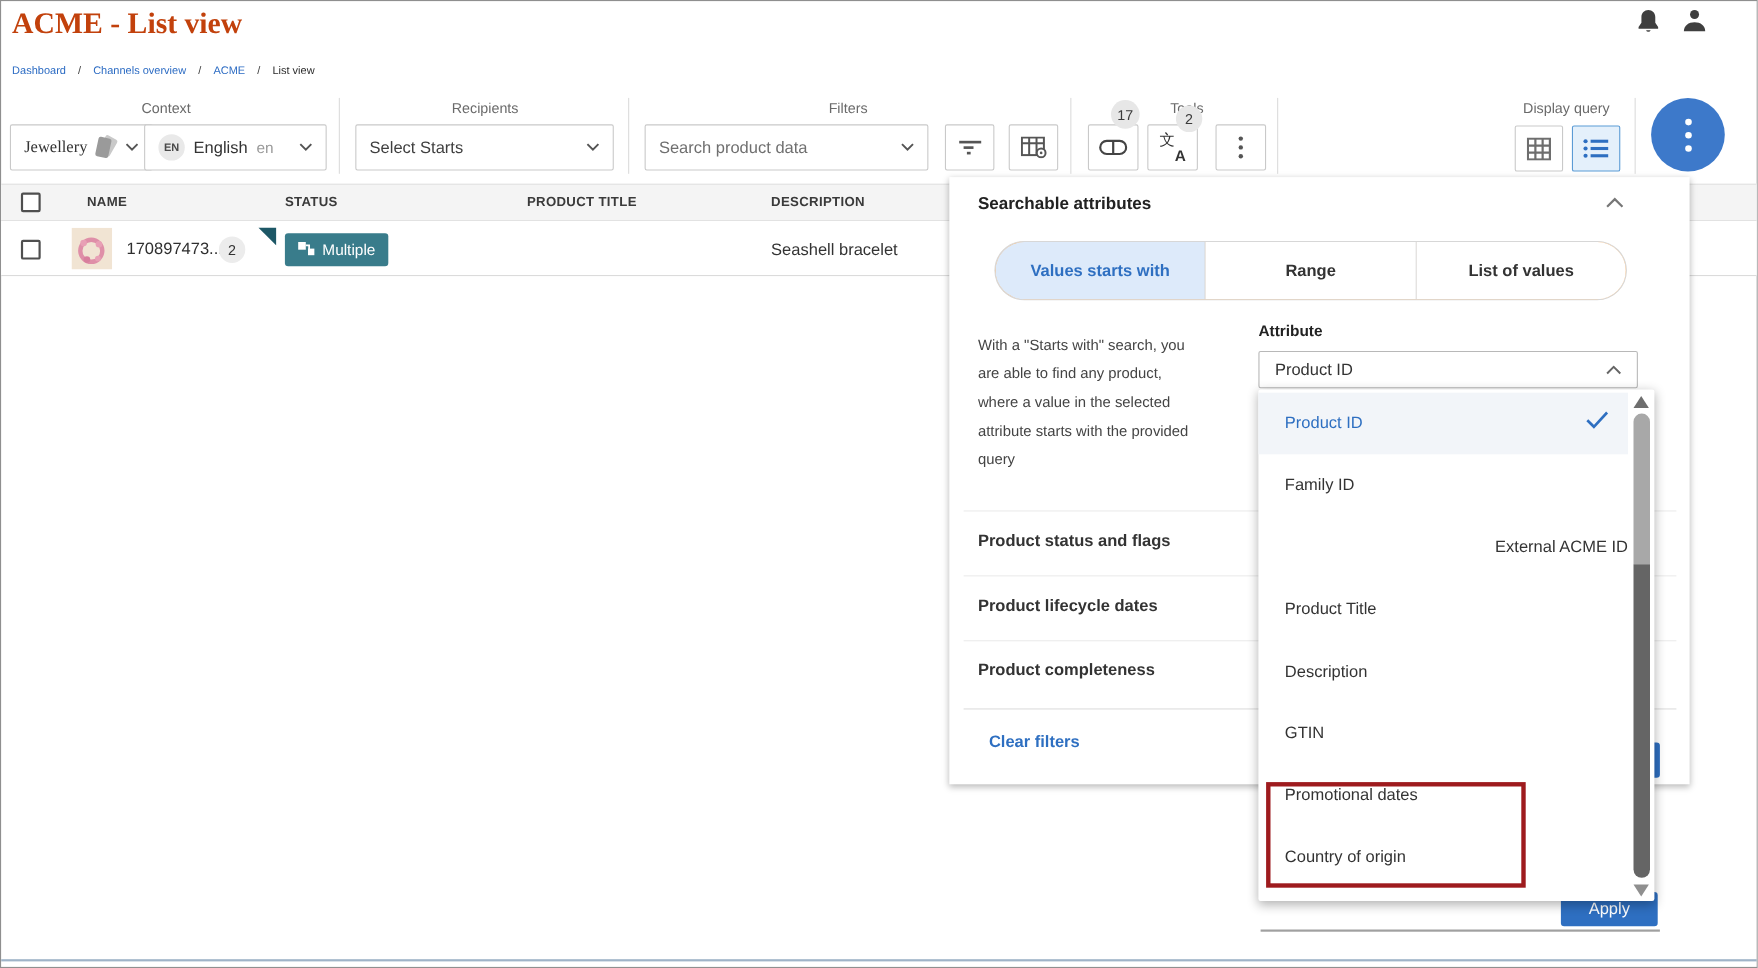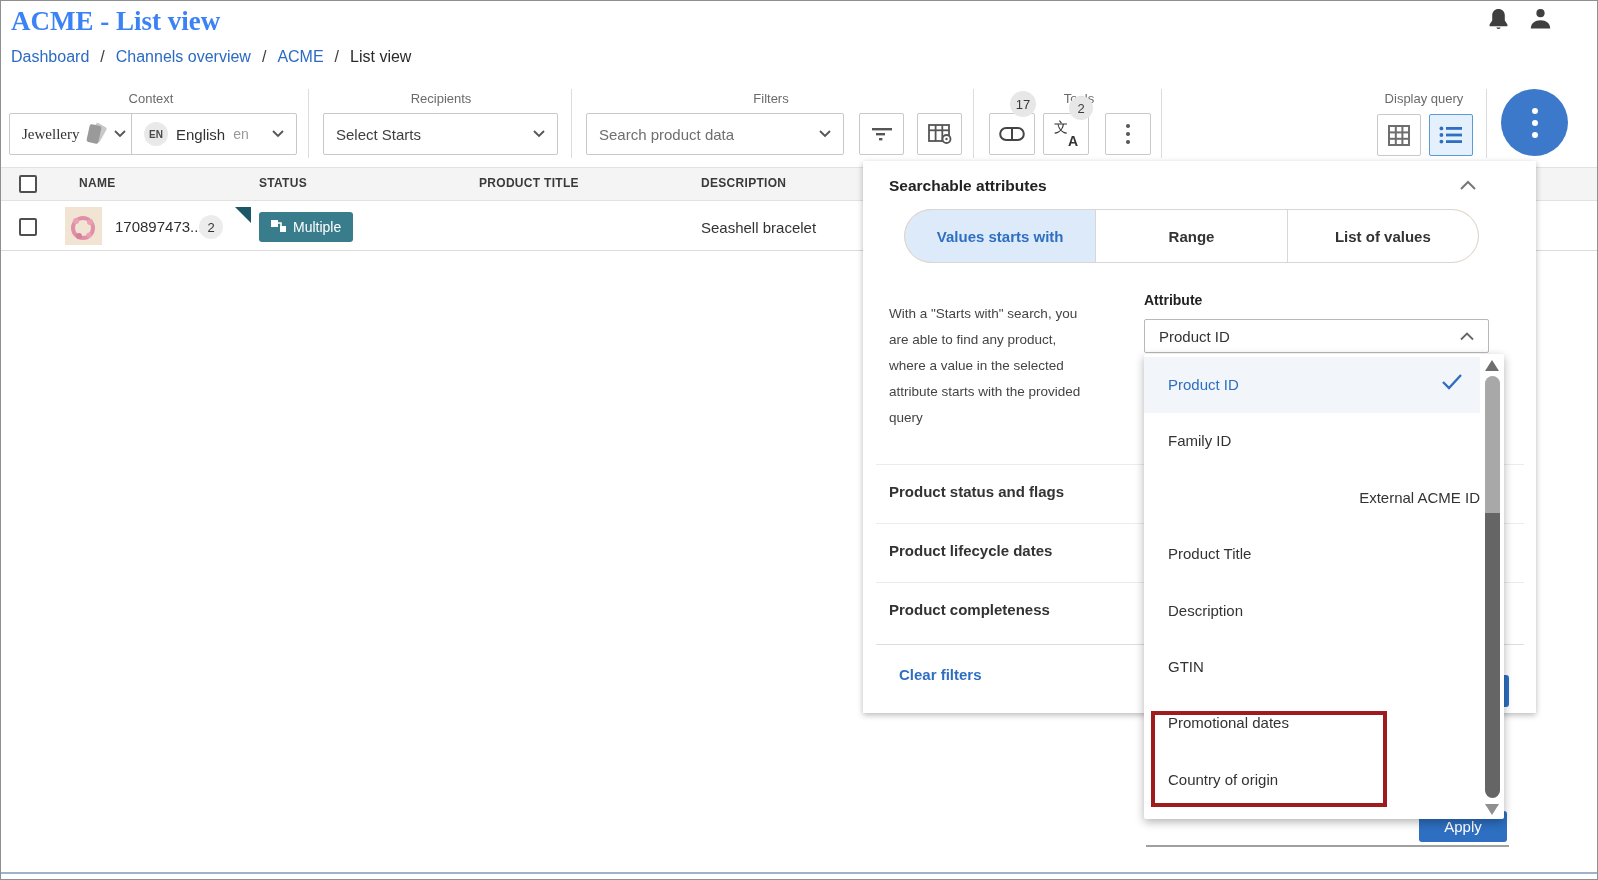--- a/index.html
+++ b/index.html
@@ -4,22 +4,22 @@
 <style>
   * { margin:0; padding:0; box-sizing:border-box; }
   html,body { background:#fff; }
   body { font-family:"Liberation Sans", sans-serif; }
   .screen { position:relative; width:1598px; height:880px; background:#fff;
             border:1px solid #8f8f8f; overflow:hidden; }
   .abs { position:absolute; }
 
   
   .page-title { left:10px; top:5px; font-family:"Liberation Serif", serif;
-                font-weight:bold; font-size:27px; color:#3b82f6; }
-  .breadcrumb { left:10px; top:47px; font-size:16px; color:#333; display:flex; align-items:center;text-align:right; }
+                font-weight:bold; font-size:27px; color:#c2410c; }
+  .breadcrumb { left:10px; top:58px; font-size:10px; color:#333; display:flex; align-items:center;text-align:right; }
   .breadcrumb a { color:#2b6bc3; text-decoration:none; cursor:pointer; }
   .bc-sep { color:#3c3c3c; margin:0 11px; }
   .bc-current { color:#2b2b2b; }
   .top-icon { color:#3f3f3f; }
 
   
   .sec-label { top:90px; font-size:13px; color:#6a6a6a; text-align:center; }
   .vdiv { top:88px; height:69px; width:1px; background:#dcdcdc; }
   .tbtn { position:absolute; top:112px; height:42px; border:1px solid #c9c9c9; border-radius:2px;
           background:#fff; display:flex; align-items:center; justify-content:center; cursor:pointer; }
@@ -54,21 +54,21 @@
   .corner-flag { left:234px; top:6px; width:0; height:0;
                  border-right:16px solid #1d5766; border-bottom:16px solid transparent; }
   .status-badge { left:258px; top:11px; height:30px; padding:0 12px; background:#397c8b; border-radius:3px;
                   color:#fff; font-size:14px; display:inline-flex; align-items:center; gap:7px; }
 
   
   .panel { left:862px; top:160px; width:673px; height:552px; background:#fff;
            box-shadow:0 2px 6px rgba(0,0,0,.28); z-index:3; }
   .panel-title { left:26px; top:16px; font-size:15.5px; font-weight:600; color:#222; }
   .collapse { left:596px; top:16px; width:24px; height:20px; cursor:pointer; }
-  .tabs { left:41px; top:48px; width:575px; height:54px; border:1px solid #d7d7d7; border-radius:27px;
+  .tabs { left:41px; top:58px; width:575px; height:54px; border:1px solid #d7d7d7; border-radius:27px;
           display:flex; overflow:hidden; background:#fdba74; }
   .tab { flex:1; display:flex; align-items:center; justify-content:center; font-size:15px; font-weight:600;
          color:#333; border-right:1px solid #d7d7d7; cursor:pointer; background:#fff; }
   .tab:last-child { border-right:none; }
   .tab.active { background:#ddeafa; color:#2e6fc1; }
   .desc { left:26px; top:140px; width:232px; font-size:13.5px; line-height:26px; color:#444; }
   .attr-label { left:281px; top:131px; font-size:14px; font-weight:bold; color:#222; }
   .attr-select { left:281px; top:158px; width:345px; height:34px; border:1px solid #b8b8b8; border-radius:2px;
                  background:#fff; display:flex; align-items:center; padding:0 14px; font-size:15px; color:#333; cursor:pointer; }
   .hdiv { position:absolute; height:1px; background:#ececec; left:13px; width:648px; }

